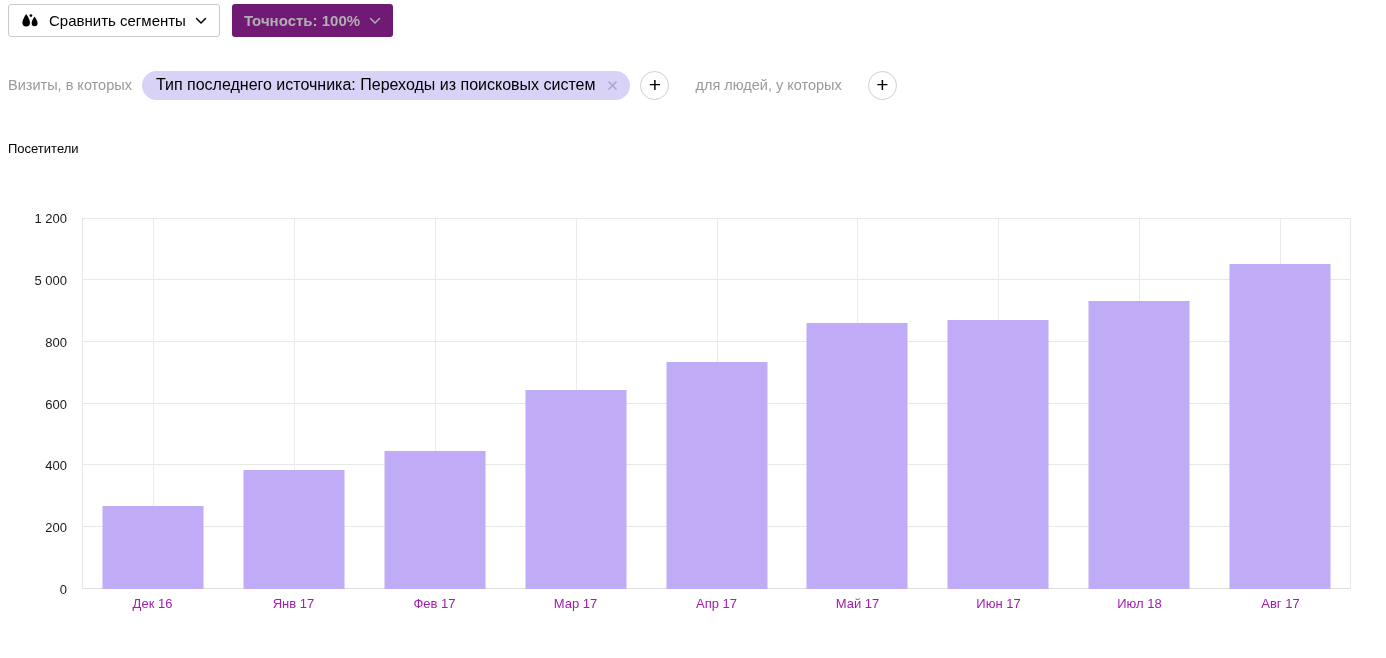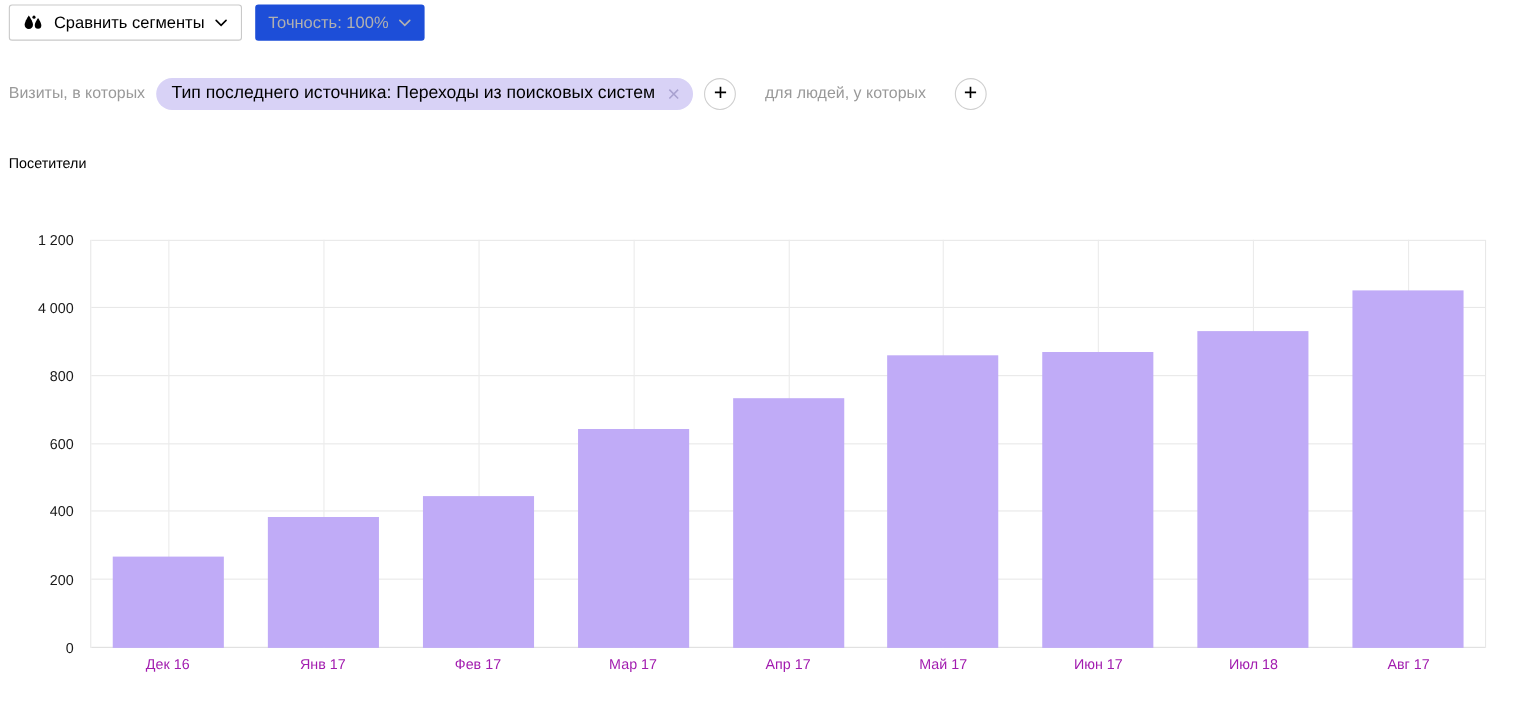--- a/index.html
+++ b/index.html
@@ -19,21 +19,21 @@
     font-family:inherit; border-radius:3px;
   }
   .btn-group .tb-btn { border-radius:3px 0 0 3px; }
   .bordered { border:1px solid #c9c9c9; }
   .x-section {
     display:flex; align-items:center; justify-content:center; width:33px;
     border:none; border-left:1px solid #d9d9d9; background:#fff; cursor:pointer;
     padding:0; border-radius:0 3px 3px 0;
   }
   .tb-btn.disabled {
-    background:#1d4ed8; color:#b0b0b0; border:none; cursor:default;
+    background:#701a75; color:#b0b0b0; border:none; cursor:default;font-weight:bold;
   }
   .icon { display:inline-flex; align-items:center; justify-content:center; }
 
   
   .filter-row { position:absolute; top:70px; left:8px; display:flex; align-items:center; height:30px; }
   .gray-label { color:#999999; font-size:14.5px; white-space:nowrap; }
   .chip {
     display:flex; align-items:center; gap:11px; height:29px; margin:0 10px;
     border-radius:15px; padding:0 11px 0 14px; font-size:16px; color:#000;
     cursor:pointer; white-space:nowrap;
@@ -117,21 +117,21 @@
 </div>
 
 <h2 class="chart-title">Посетители</h2>
 
 <div id="ylabels">
     <div class="ytick" style="bottom: 0px;">0</div>
     <div class="ytick" style="bottom: 61.8333px;">200</div>
     <div class="ytick" style="bottom: 123.667px;">400</div>
     <div class="ytick" style="bottom: 185.5px;">600</div>
     <div class="ytick" style="bottom: 247.333px;">800</div>
-    <div class="ytick" style="bottom: 309.167px;">4 000</div>
+    <div class="ytick" style="bottom: 309.167px;">5 000</div>
     <div class="ytick" style="bottom: 371px;">1 200</div>
   </div>
 <div id="plot">
     <div class="hgrid axis" style="bottom: 0px;"></div>
     <div class="hgrid" style="bottom: 61.8333px;"></div>
     <div class="hgrid" style="bottom: 123.667px;"></div>
     <div class="hgrid" style="bottom: 185.5px;"></div>
     <div class="hgrid" style="bottom: 247.333px;"></div>
     <div class="hgrid" style="bottom: 309.167px;"></div>
     <div class="hgrid" style="bottom: 370px;"></div>

